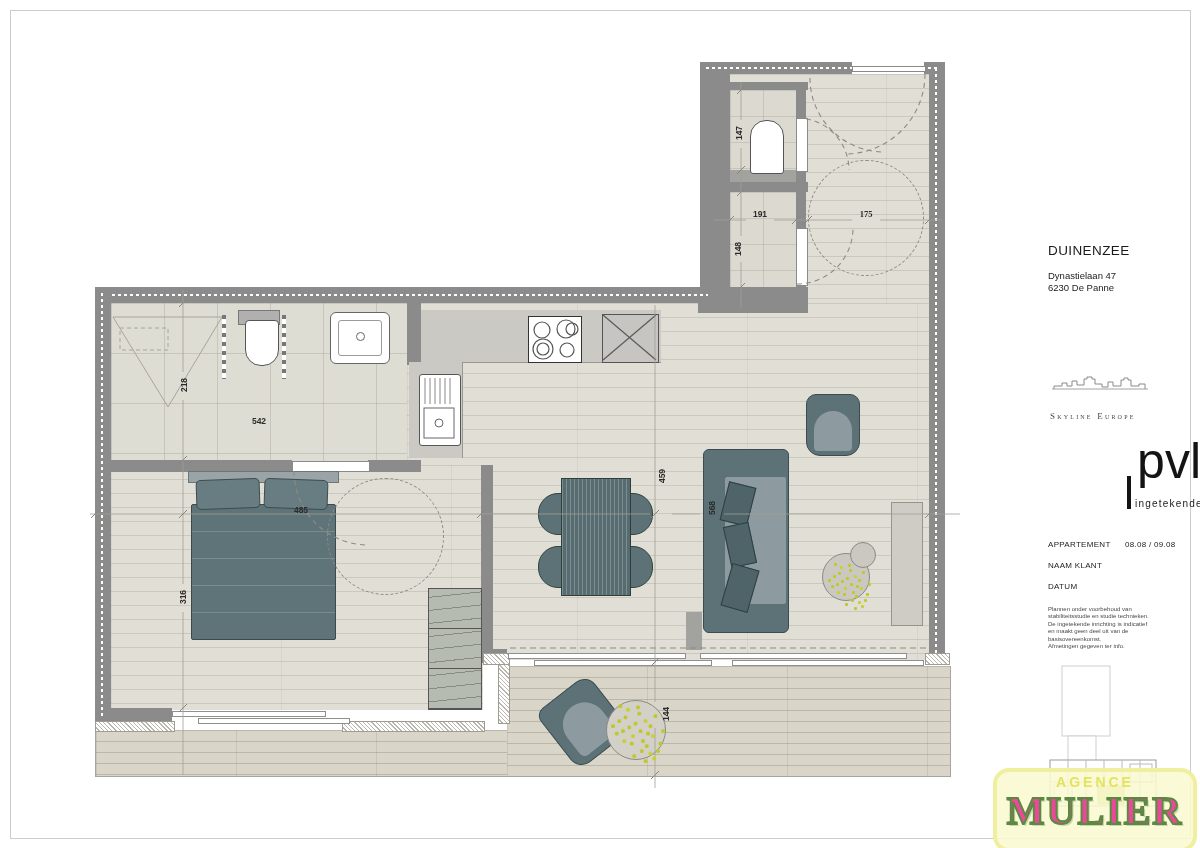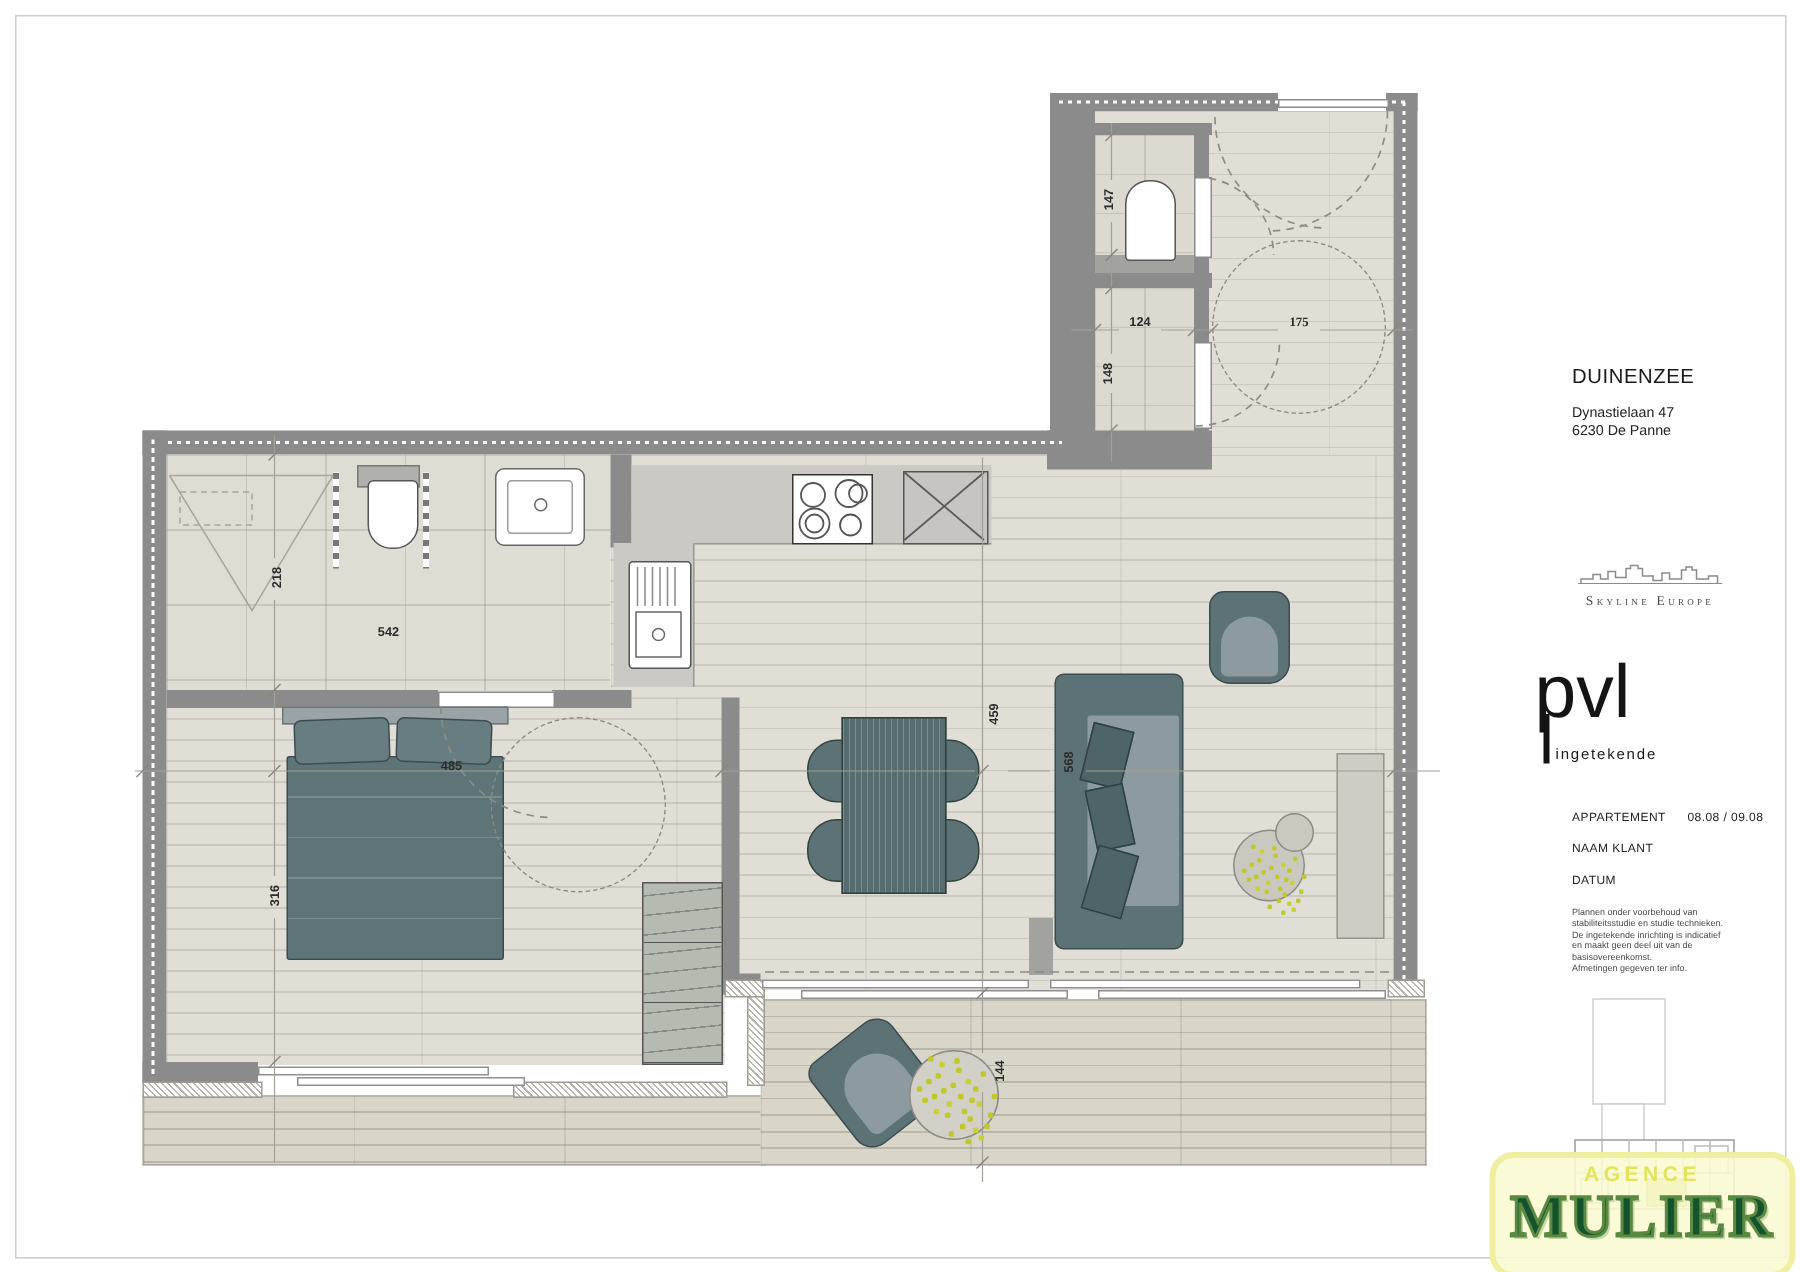--- a/index.html
+++ b/index.html
@@ -41,31 +41,31 @@
     -2px 10px #c9d036,10px 8px #c1c82e,-10px 6px #c1c82e,6px 14px #c1c82e,-6px -11px #c9d036,
     12px 2px #c1c82e,-13px -2px #c1c82e,2px -13px #c1c82e,14px 10px #c9d036,-3px 16px #c1c82e,
     9px 18px #c1c82e,-9px 14px #c9d036,16px -6px #c1c82e,-15px 8px #c1c82e,5px 22px #c1c82e,
     12px 24px #c9d036,-1px 26px #c1c82e,8px 30px #c1c82e,15px 28px #c9d036,20px 16px #c1c82e,
     22px 6px #c1c82e,-18px 2px #c1c82e,-12px -14px #c1c82e,18px 22px #c1c82e;}
   
   .panel{z-index:2;color:#1a1a1a;}
   .proj-title{font-size:13.5px;font-weight:normal;letter-spacing:.4px;}
   .addr{font-size:9.5px;line-height:12px;color:#222;}
   .skyline-txt{font-family:"Liberation Serif",serif;font-variant:small-caps;font-size:9px;
-    letter-spacing:2.2px;color:#4a4a4a;text-align:center;}
+    letter-spacing:2.2px;color:#4a4a4a;margin-top:17px;}
   .pvl{font-size:50px;line-height:1;color:#141414;letter-spacing:0;}
   .pvl-sub{font-size:10px;letter-spacing:1.2px;color:#1a1a1a;}
   .tb-row{font-size:8px;letter-spacing:.3px;color:#222;}
   .disc{font-size:6px;line-height:7.4px;color:#4a4a4a;}
   
   .wm{left:993px;top:768px;width:196px;height:76px;background:rgba(249,249,208,.88);
       border:4px solid #efef9f;border-radius:16px;z-index:9;text-align:center;}
   .wm-top{margin-top:2px;font-size:14px;font-weight:bold;letter-spacing:3px;color:#e3e35e;}
   .wm-main{margin-top:-3px;font-family:"Liberation Serif",serif;font-weight:bold;font-size:40px;
-      letter-spacing:2px;color:#14532d;-webkit-text-stroke:2px #5a8a42;
+      letter-spacing:2px;color:#ec4899;-webkit-text-stroke:2px #5a8a42;
       text-shadow:2px 2px 0 rgba(90,138,66,.30);}
   .keyplan{z-index:2;}
 </style>
 </head>
 <body>
 
 <div id="page">
   <div class="abs frame"></div>
 
   <div class="abs plank" style="left:716px;top:74px;width:213px;height:238px;"></div>
@@ -263,39 +263,39 @@
   </svg>
 
   <div class="abs dim rot" style="left:171px;top:380px;">218</div>
   <div class="abs dim" style="left:246px;top:416px;">542</div>
   <div class="abs dim" style="left:288px;top:505px;">485</div>
   <div class="abs dim rot" style="left:170px;top:592px;">316</div>
   <div class="abs dim rot" style="left:649px;top:471px;">459</div>
   <div class="abs dim rot" style="left:699px;top:503px;">568</div>
   <div class="abs dim rot" style="left:653px;top:709px;">144</div>
   <div class="abs dim rot" style="left:726px;top:128px;">147</div>
-  <div class="abs dim" style="left:747px;top:209px;">124</div>
+  <div class="abs dim" style="left:747px;top:209px;">191</div>
   <div class="abs dim rot" style="left:725px;top:244px;">148</div>
   <div class="abs dim" style="left:853px;top:209px;font-family:Liberation Serif, serif;">175</div>
 
   <div class="abs panel proj-title" style="left:1048px;top:243px;">DUINENZEE</div>
   <div class="abs panel addr" style="left:1048px;top:270px;">
     <div>Dynastielaan 47</div>
     <div>6230 De Panne</div>
   </div>
 
   <div class="abs panel" style="left:1050px;top:374px;width:100px;">
     <svg width="100" height="16" viewBox="0 0 100 16">
       <polyline points="4,15 4,12 12,12 12,9 17,9 17,12 22,12 22,7 27,7 27,11 34,11 34,5 37,5 37,3 42,3 42,5 45,5 45,10 52,10 52,13 58,13 58,8 63,8 63,12 71,12 71,6 74,6 74,4 78,4 78,6 81,6 81,12 89,12 89,10 95,10 95,15" fill="none" stroke="#8a8a8a" stroke-width="1"></polyline>
       <line x1="2" y1="15" x2="98" y2="15" stroke="#8a8a8a" stroke-width="0.8"></line>
     </svg>
     <div class="skyline-txt">Skyline Europe</div>
   </div>
 
-  <div class="abs panel" style="left:1023px;top:436px;width:80px;height:76px;">
+  <div class="abs panel" style="left:1121px;top:436px;width:80px;height:76px;text-align:right;">
     <div class="pvl">pvl</div>
     <div class="abs" style="left:6px;top:40px;width:4px;height:33px;background:#141414;"></div>
     <div class="abs pvl-sub" style="left:14px;top:62px;">ingetekende</div>
   </div>
 
   <div class="abs panel tb-row" style="left:1048px;top:540px;">
     <span>APPARTEMENT</span>
     <span style="margin-left:12px;">08.08 / 09.08</span>
   </div>
   <div class="abs panel tb-row" style="left:1048px;top:561px;">NAAM KLANT</div>

